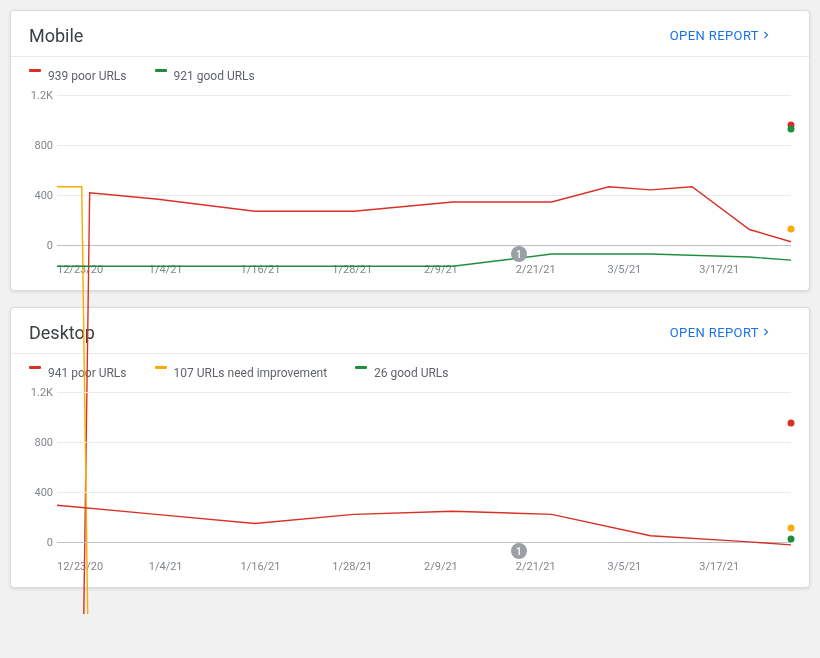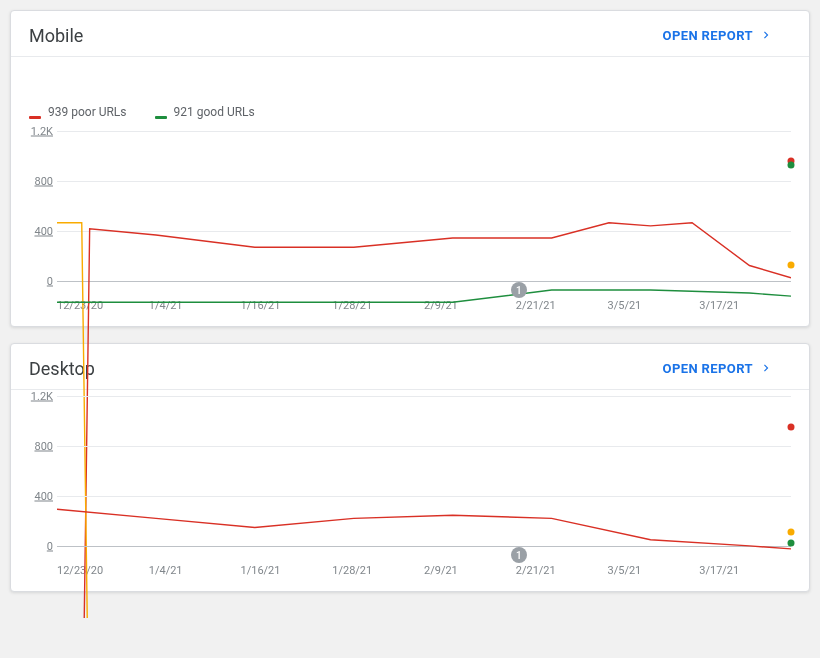--- a/index.html
+++ b/index.html
@@ -24,46 +24,44 @@
     padding: 14px 36px 10px 18px;
   }
   .card-title {
     font-size: 18px;
     font-weight: 400;
     color: #3c4043;
   }
   .open-report {
     display: flex;
     align-items: flex-start;
-    gap: 6px;
     color: #1a73e8;
     font-size: 13px;
-    font-weight: 700;
+    font-weight: 400;
     letter-spacing: 0.4px;
     cursor: pointer;
     text-transform: uppercase;
   }
   .open-report svg { width: 14px; height: 14px; }
   .divider {
     border: none;
     border-top: 1px solid #e8eaed;
     margin: 0;
   }
   .legend {
     display: flex;
     gap: 28px;
     padding: 12px 18px 6px 18px;
     font-size: 12px;
     color: #5f6368;
   }
   .legend-item {
     display: flex;
-    align-items: flex-end;
+    align-items: flex-start;
     gap: 7px;
-    margin-top: 36px;
   }
   .swatch {
     width: 12px;
     height: 3px;
     border-radius: 1px;
     display: inline-block;
   }
   .chart-wrap {
     padding: 6px 18px 14px 18px;
   }
@@ -78,21 +76,20 @@
     top: 0;
     height: 100%;
     width: 28px;
   }
   .y-tick {
     position: absolute;
     right: 4px;
     font-size: 11px;
     color: #80868b;
     transform: translateY(-50%);
-    text-decoration: underline;
   }
   .grid-line {
     position: absolute;
     left: 0;
     right: 0;
     border-top: 1px solid #e8eaed;
   }
   .plot {
     position: absolute;
     left: 0; top: 0; right: 0; bottom: 0;
@@ -195,20 +192,34 @@
       <div class="card-header">
         <div class="card-title">Desktop</div>
         <div class="open-report">
           <span>OPEN REPORT</span>
           <svg viewBox="0 0 24 24">
             <path fill="#1a73e8" d="M8.6 16.6 13.2 12 8.6 7.4 10 6l6 6-6 6z"></path>
           </svg>
         </div>
       </div>
       <hr class="divider">
+      <div class="legend">
+        <div class="legend-item">
+          <span class="swatch" style="background: rgb(217, 48, 37);"></span>
+          <span>941 poor URLs</span>
+        </div>
+        <div class="legend-item">
+          <span class="swatch" style="background: rgb(249, 171, 0);"></span>
+          <span>107 URLs need improvement</span>
+        </div>
+        <div class="legend-item">
+          <span class="swatch" style="background: rgb(30, 142, 62);"></span>
+          <span>26 good URLs</span>
+        </div>
+      </div>
       <div class="chart-wrap">
         <div class="chart">
           <div class="grid-line" style="top: 100%; border-top-color: rgb(189, 193, 198);"></div>
           <div class="grid-line" style="top: 66.6667%;"></div>
           <div class="grid-line" style="top: 33.3333%;"></div>
           <div class="grid-line" style="top: 0%;"></div>
           <div class="y-axis">
             <div class="y-tick" style="top: 100%;">0</div>
             <div class="y-tick" style="top: 66.6667%;">400</div>
             <div class="y-tick" style="top: 33.3333%;">800</div>

